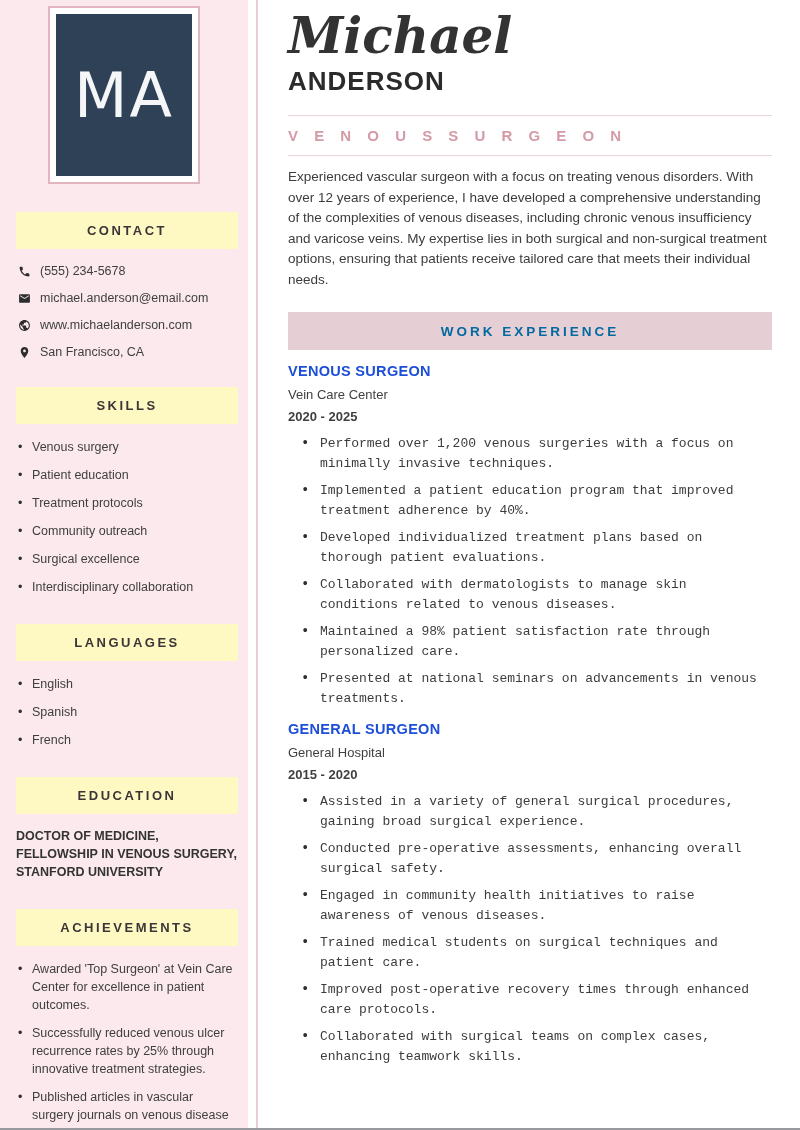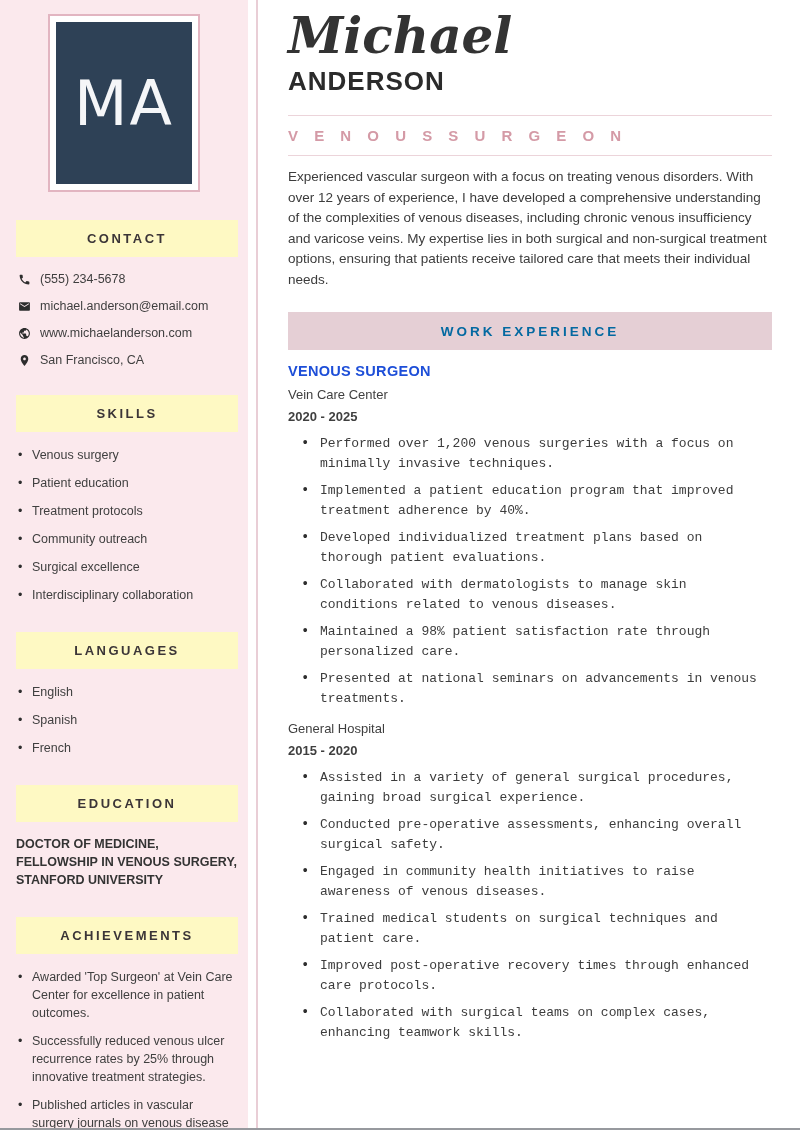--- a/index.html
+++ b/index.html
@@ -14,21 +14,21 @@
     width: 800px; height: 1130px;
     display: flex;
     border-bottom: 2px solid #97999e;
     background: #ffffff;
   }
 
   
   .sidebar {
     width: 248px; min-width: 248px;
     background: #fbe9ed;
-    padding-top: 14px;
+    padding-top: 6px;
     overflow: hidden;
   }
   .avatar-frame {
     width: 152px; height: 178px;
     margin: 0 auto;
     background: #ffffff;
     border: 2px solid #e2b5c1;
     padding: 6px;
   }
   .avatar-box {
@@ -254,20 +254,21 @@
         <li>Performed over 1,200 venous surgeries with a focus on minimally invasive techniques.</li>
         <li>Implemented a patient education program that improved treatment adherence by 40%.</li>
         <li>Developed individualized treatment plans based on thorough patient evaluations.</li>
         <li>Collaborated with dermatologists to manage skin conditions related to venous diseases.</li>
         <li>Maintained a 98% patient satisfaction rate through personalized care.</li>
         <li>Presented at national seminars on advancements in venous treatments.</li>
       </ul>
     </section>
 
     <section class="job">
+      <div class="job-title">GENERAL SURGEON</div>
       <div class="job-company">General Hospital</div>
       <div class="job-dates">2015 - 2020</div>
       <ul class="job-bullets">
         <li>Assisted in a variety of general surgical procedures, gaining broad surgical experience.</li>
         <li>Conducted pre-operative assessments, enhancing overall surgical safety.</li>
         <li>Engaged in community health initiatives to raise awareness of venous diseases.</li>
         <li>Trained medical students on surgical techniques and patient care.</li>
         <li>Improved post-operative recovery times through enhanced care protocols.</li>
         <li>Collaborated with surgical teams on complex cases, enhancing teamwork skills.</li>
       </ul>

